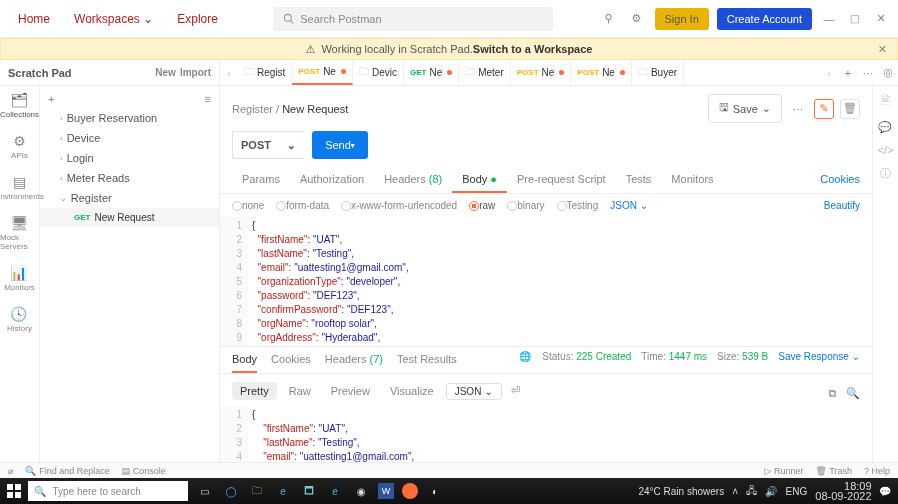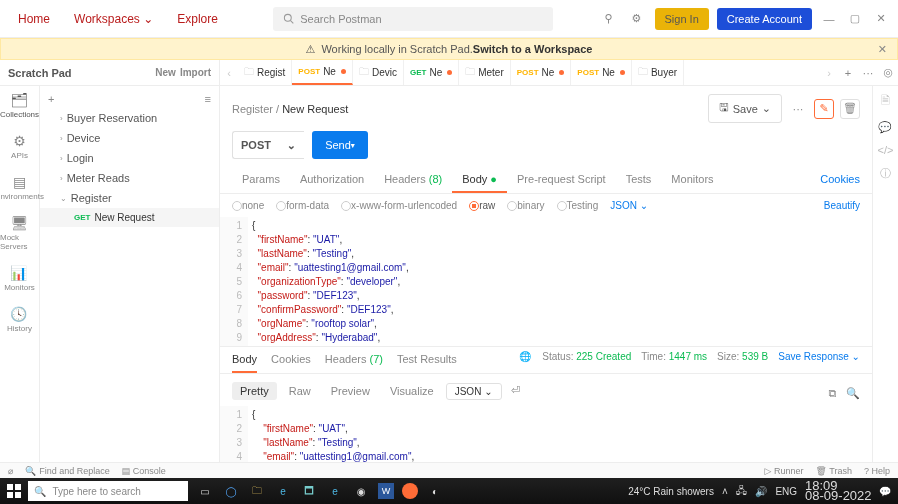--- a/index.html
+++ b/index.html
@@ -81,21 +81,21 @@
 .resp-icons{position:absolute;right:12px;display:flex;gap:10px;color:#888}
 .resp-editor{flex:1;display:flex;font-family:Consolas,monospace;font-size:10px;overflow:hidden}
 .statusbar{height:16px;background:#fafafa;border-top:1px solid #ededed;display:flex;align-items:center;padding:0 8px;font-size:9px;color:#888;justify-content:space-between}
 .statusbar .left,.statusbar .right{display:flex;gap:12px}
 .taskbar{height:26px;background:linear-gradient(#1f1f1f,#101010);display:flex;align-items:center;color:#ddd;font-size:10px}
 .start{width:28px;display:flex;align-items:center;justify-content:center}
 .tb-search{width:160px;height:20px;background:#fff;display:flex;align-items:center;padding:0 6px;color:#888;gap:6px}
 .tb-icons{display:flex;gap:8px;margin-left:8px;align-items:center}
 .tb-icons .ico{width:18px;height:18px;display:flex;align-items:center;justify-content:center;cursor:pointer}
 .tb-right{margin-left:auto;display:flex;align-items:center;gap:8px;padding-right:6px}
-.clock{text-align:left;line-height:10px;font-size:13px}
+.clock{text-align:right;line-height:10px;font-size:11px}
 .right-rail{width:26px;border-left:1px solid #ededed;display:flex;flex-direction:column;align-items:center;padding-top:6px;gap:10px;color:#bbb}
 </style>
 </head>
 <body>
 
 <div class="topbar">
   <div class="topnav">
     <div class="topnav-item">Home</div>
     <div class="topnav-item"><span>Workspaces</span> <span>⌄</span></div>
     <div class="topnav-item">Explore</div>

